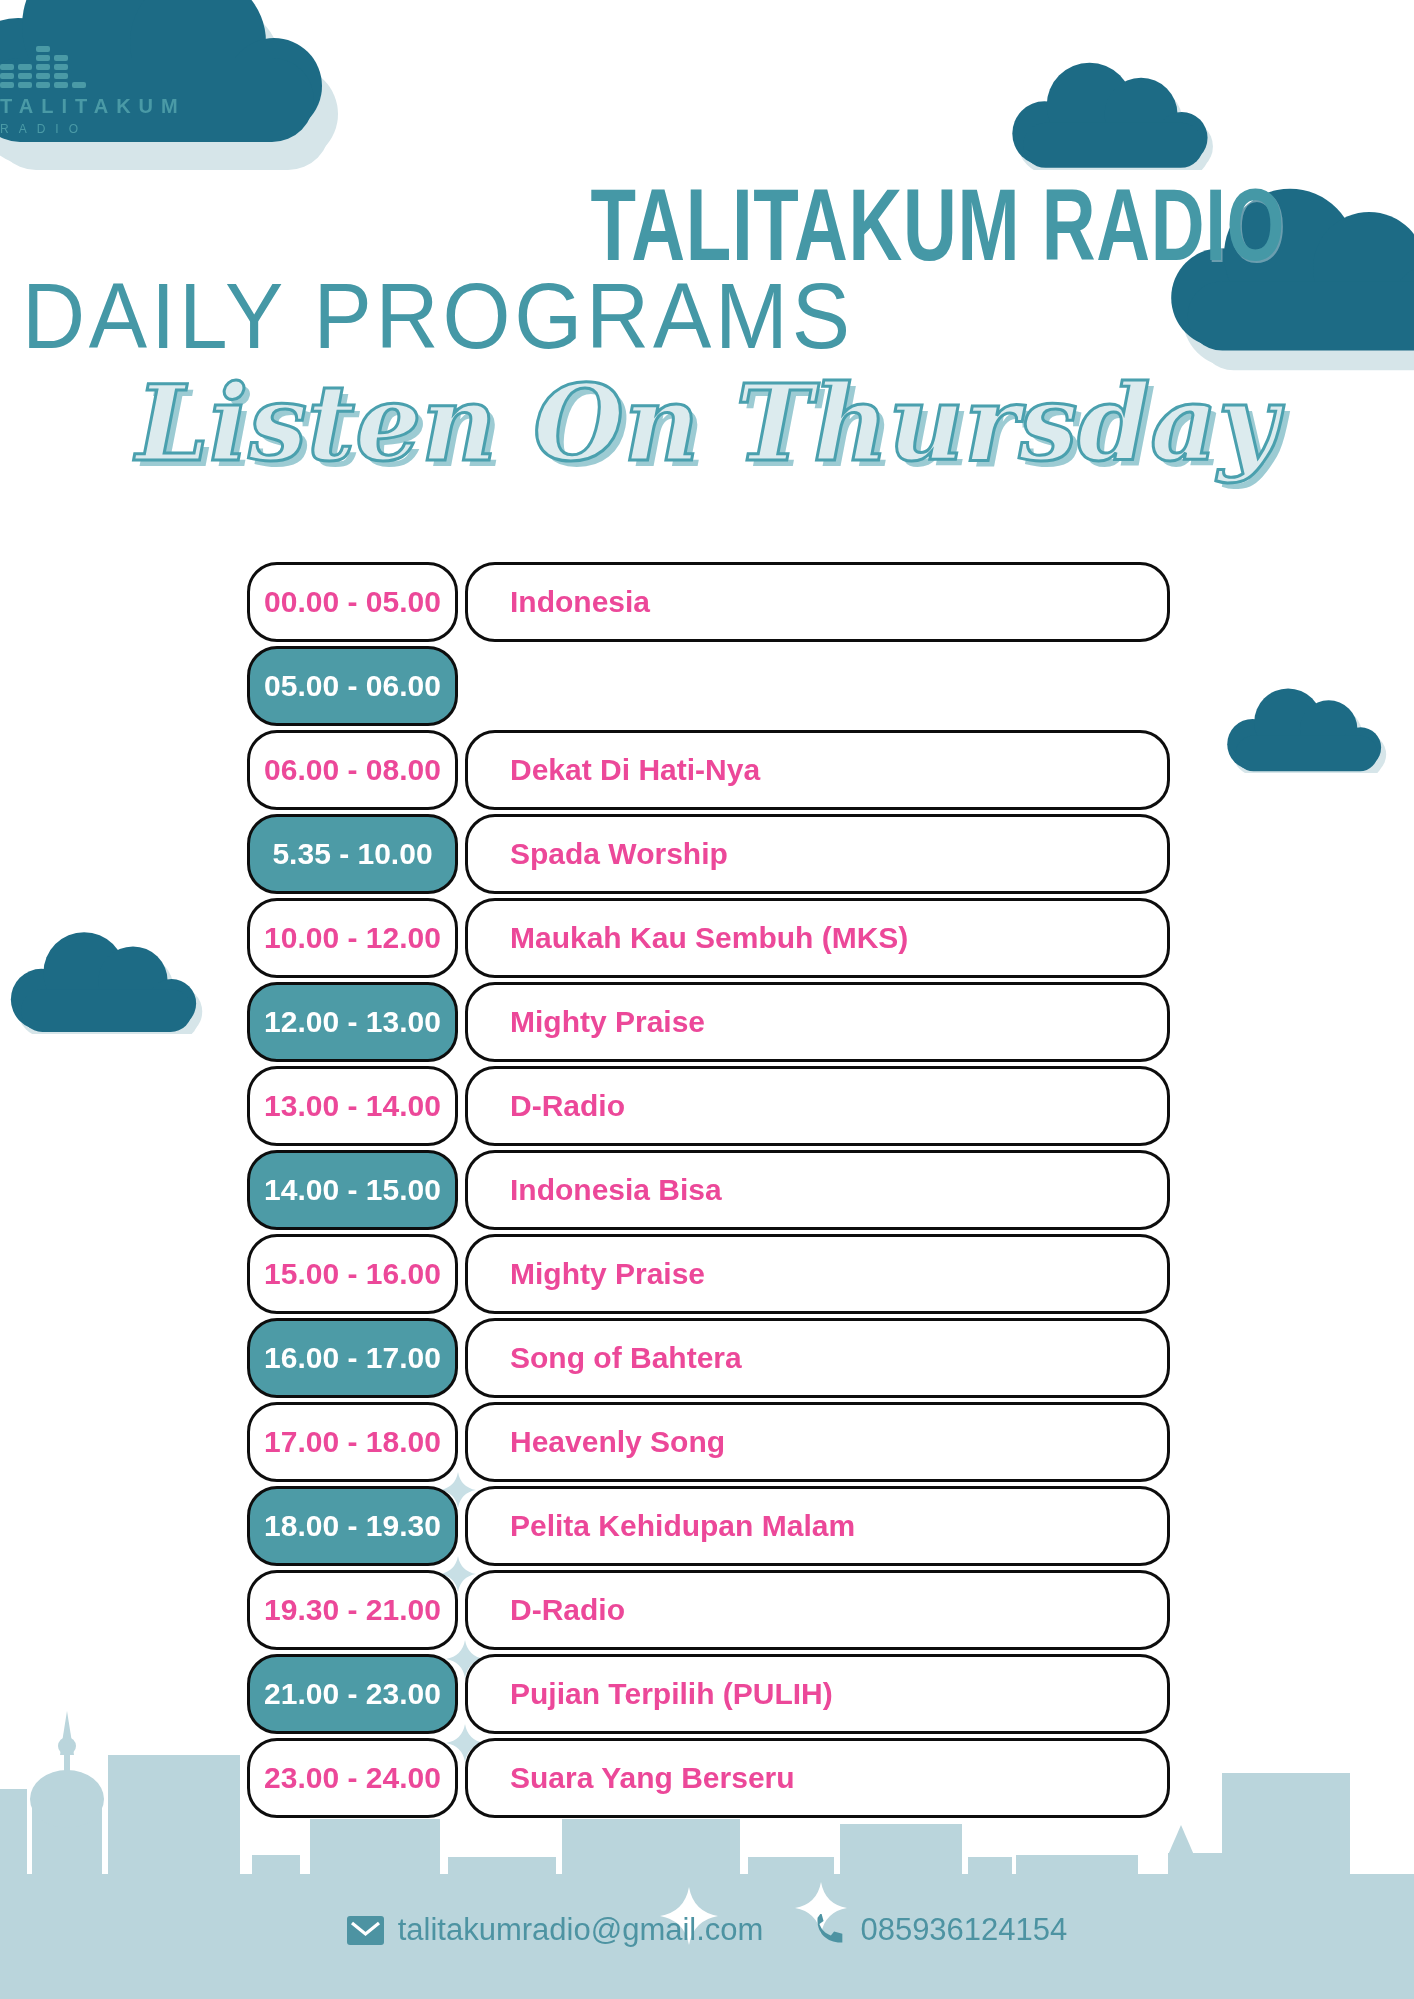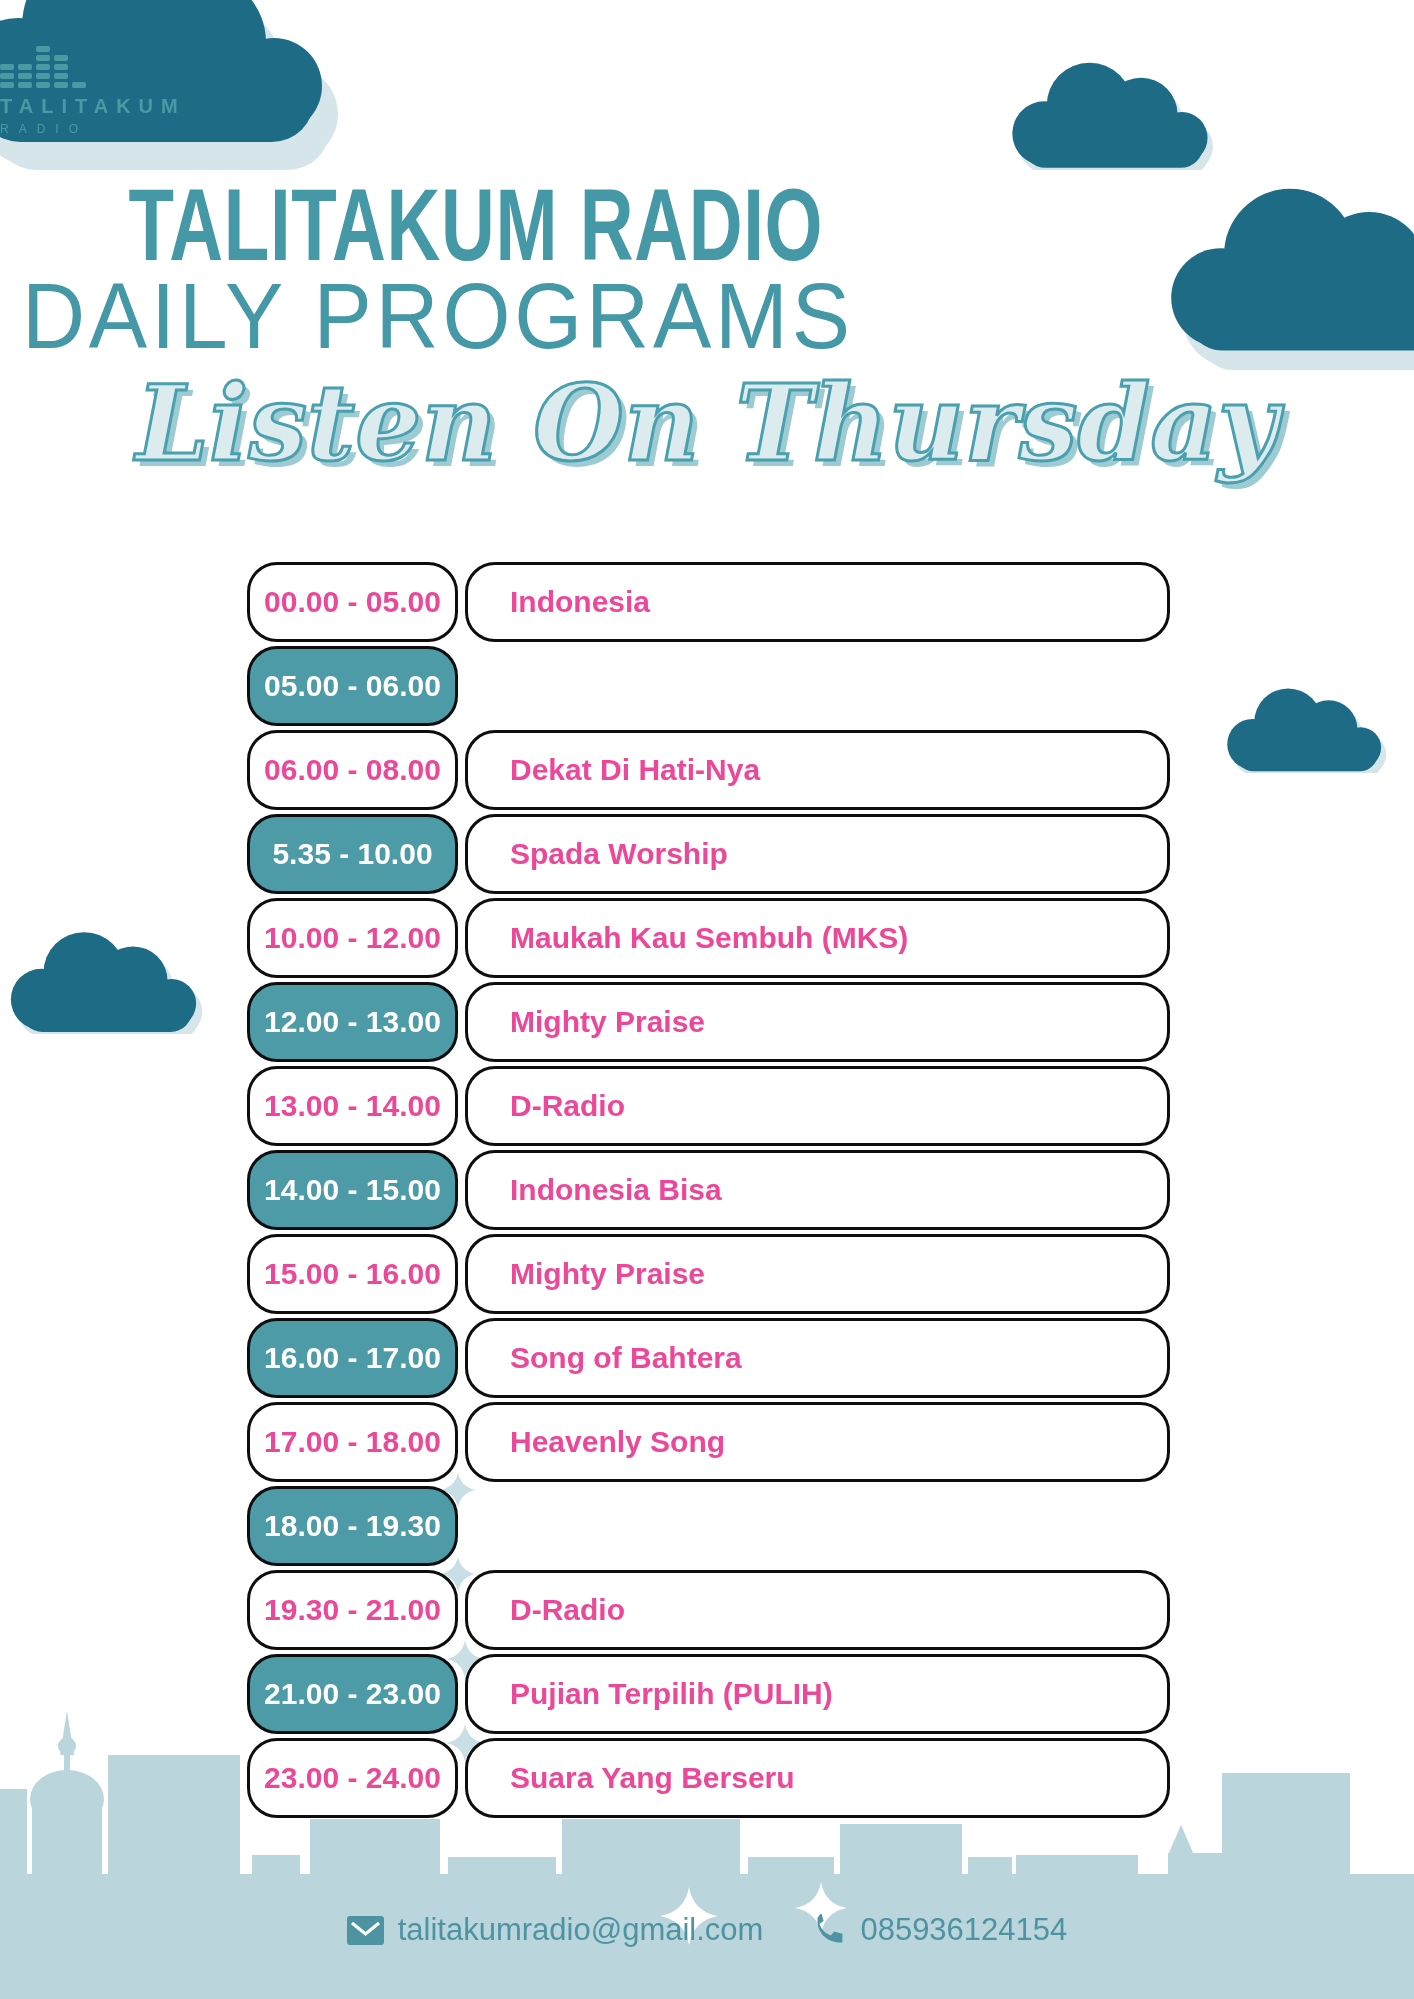--- a/index.html
+++ b/index.html
@@ -10,21 +10,21 @@
   
   .cloud{position:absolute;}
   
   .logo{position:absolute;top:36px;left:0;width:100%;display:flex;flex-direction:column;z-index:4;}
   .eq{display:flex;align-items:flex-end;gap:4px;height:52px;}
   .eq .col{display:flex;flex-direction:column;gap:3px;}
   .eq .bar{width:14px;height:6px;border-radius:2px;background:var(--logo-teal);}
   .logo-name{margin-top:7px;font-size:20px;font-weight:700;letter-spacing:8px;color:var(--logo-teal);}
   .logo-sub{margin-top:4px;font-size:12px;font-weight:400;letter-spacing:10px;color:var(--logo-teal);}
   
-  .title-wrap{position:absolute;top:174px;left:0;width:100%;text-align:left;z-index:4;}
+  .title-wrap{position:absolute;top:174px;left:0;width:100%;text-align:right;z-index:4;}
   .title-main{display:inline-block;font-weight:700;font-size:102px;line-height:1;letter-spacing:1px;
     color:var(--heading-teal);transform:scaleX(0.73);transform-origin:center;
     text-shadow:2px 2px 0 rgba(255,255,255,0.35);}
   .subtitle-wrap{position:absolute;top:270px;left:0;width:100%;z-index:4;}
   .subtitle{display:inline-block;font-weight:400;font-size:92px;line-height:1;letter-spacing:4px;
     color:var(--heading-teal);transform:scaleX(0.95);transform-origin:center;}
   .script-wrap{position:absolute;top:356px;left:0;width:100%;text-align:center;z-index:4;}
   .script{display:inline-block;font-family:"DejaVu Serif",serif;font-style:italic;font-weight:700;
     font-size:104px;line-height:1.3;color:#dcebee;
     -webkit-text-stroke:3px #4aa0ae;
@@ -189,20 +189,21 @@
     <div class="pill program-pill">Song of Bahtera</div>
   </div>
 
   <div class="row">
     <div class="pill time-pill">17.00 - 18.00</div>
     <div class="pill program-pill">Heavenly Song</div>
   </div>
 
   <div class="row highlight">
     <div class="pill time-pill">18.00 - 19.30</div>
+    <div class="pill program-pill">Pelita Kehidupan Malam</div>
   </div>
 
   <div class="row">
     <div class="pill time-pill">19.30 - 21.00</div>
     <div class="pill program-pill">D-Radio</div>
   </div>
 
   <div class="row highlight">
     <div class="pill time-pill">21.00 - 23.00</div>
     <div class="pill program-pill">Pujian Terpilih (PULIH)</div>

